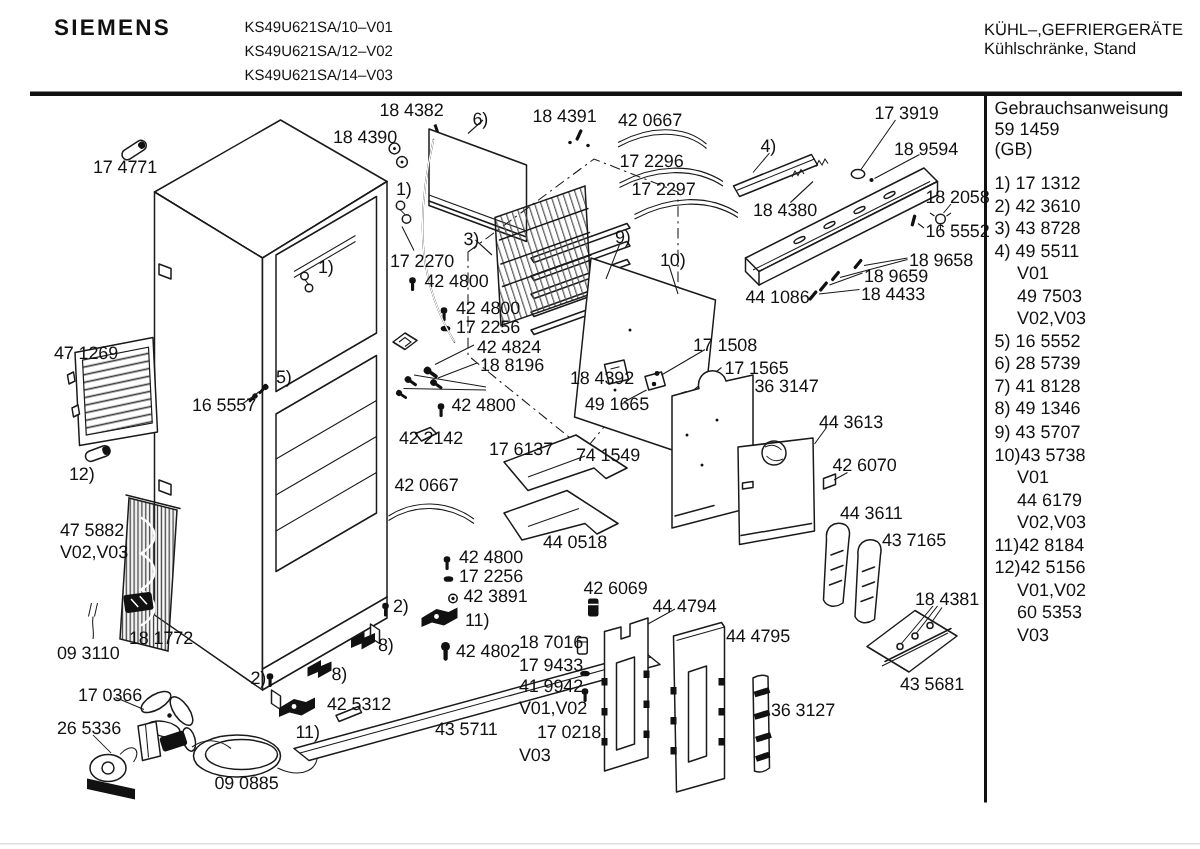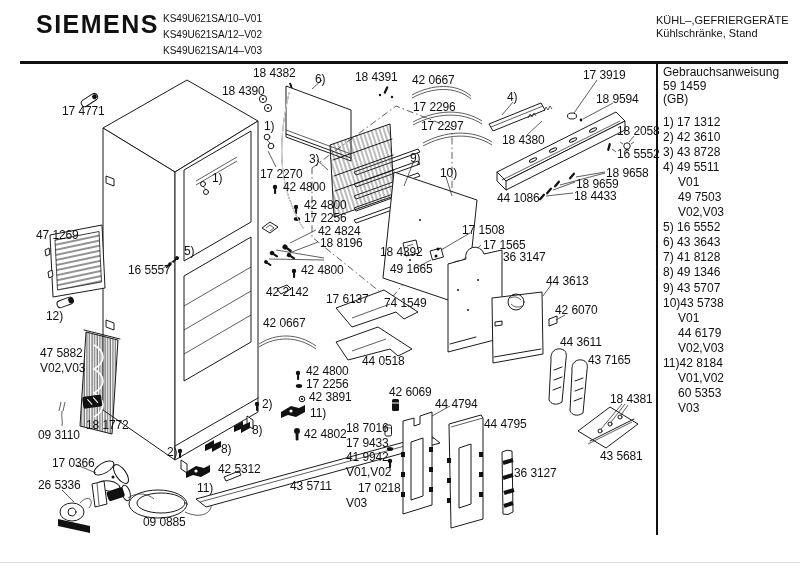--- a/index.html
+++ b/index.html
@@ -1,18 +1,18 @@
 <!DOCTYPE html>
 <html><head>
 <meta charset="utf-8">
 <style>
   html,body{margin:0;padding:0;width:800px;height:566px;background:#fff;overflow:hidden;
     font-family:"Liberation Sans",sans-serif;color:#111;}
   .page{position:relative;width:800px;height:566px;background:#fff;}
-  .brand{position:absolute;left:36px;top:10px;font-size:25px;font-weight:bold;letter-spacing:1.5px;}
+  .brand{position:absolute;left:36px;top:10px;font-size:15px;font-weight:bold;letter-spacing:1.5px;}
   .models{position:absolute;left:163px;top:11px;}
   .model-line{font-size:10px;line-height:16px;white-space:nowrap;}
   .category{position:absolute;left:656px;top:14px;font-size:11px;line-height:12.5px;white-space:nowrap;}
   .rule-top{position:absolute;left:20px;top:61px;width:768px;height:2.5px;background:#111;}
   .rule-bottom{position:absolute;left:0px;top:562px;width:800px;height:1px;background:#ddd;}
   .sb-vline{position:absolute;left:656px;top:64px;width:1.5px;height:471px;background:#111;}
   .sidebar{position:absolute;left:663px;top:66px;width:132px;font-size:12px;}
   .sb-title{line-height:13.5px;white-space:nowrap;}
   .sb-items{margin-top:8px;}
   .sb-line{line-height:15.1px;white-space:nowrap;}
@@ -55,29 +55,30 @@
     <div class="sb-items">
 
     <div class="sb-line">1) 17 1312</div>
         <div class="sb-line">2) 42 3610</div>
         <div class="sb-line">3) 43 8728</div>
         <div class="sb-line">4) 49 5511</div>
         <div class="sb-line indent">V01</div>
         <div class="sb-line indent">49 7503</div>
         <div class="sb-line indent">V02,V03</div>
         <div class="sb-line">5) 16 5552</div>
-        <div class="sb-line">6) 43 3643</div>
+        <div class="sb-line">6) 28 5739</div>
         <div class="sb-line">7) 41 8128</div>
         <div class="sb-line">8) 49 1346</div>
         <div class="sb-line">9) 43 5707</div>
         <div class="sb-line">10)43 5738</div>
         <div class="sb-line indent">V01</div>
         <div class="sb-line indent">44 6179</div>
         <div class="sb-line indent">V02,V03</div>
         <div class="sb-line">11)42 8184</div>
+        <div class="sb-line">12)42 5156</div>
         <div class="sb-line indent">V01,V02</div>
         <div class="sb-line indent">60 5353</div>
         <div class="sb-line indent">V03</div>
       </div>
   </div>
 
   <svg class="diagram" width="800" height="566" viewBox="0 0 800 566">
     <defs>
       <pattern id="ph" width="5" height="5" patternUnits="userSpaceOnUse" patternTransform="rotate(-12)">
         <line x1="0" y1="1" x2="5" y2="1" stroke="#3a3a3a" stroke-width="1.1"></line>

